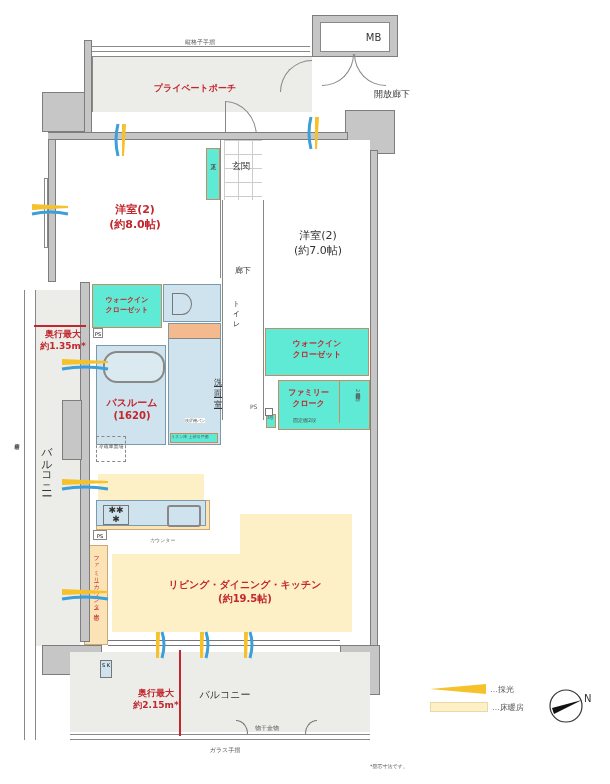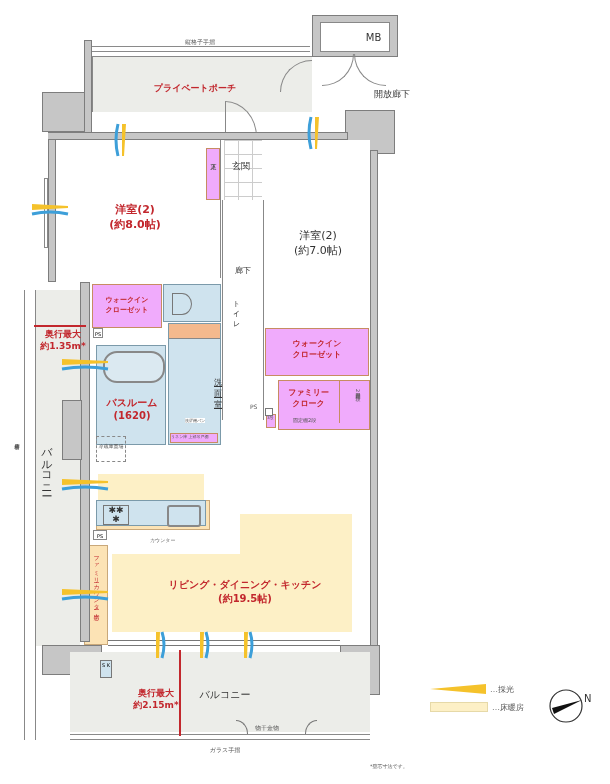--- a/index.html
+++ b/index.html
@@ -1,20 +1,20 @@
 <!DOCTYPE html>
 <html><head>
 <meta charset="utf-8">
 <style>
   html, body { margin:0; padding:0; background:#ffffff; }
   body { width:610px; height:784px; position:relative; overflow:hidden; font-family:"DejaVu Sans", sans-serif; }
   .abs { position:absolute; box-sizing:border-box; }
   .wall { background:#c6c6c6; border:1px solid #7d7d7d; }
   .gray-floor { background:#ecede9; }
-  .orange { background:#f0abfc; border:1px solid #c78c62; }
+  .orange { background:#5eead4; border:1px solid #c78c62; }
   .blue { background:#cfe3ee; border:1px solid #7b9aaa; }
   .yellow { background:#fdf0c6; }
   .rail { border-top:1px solid #8a8a8a; border-bottom:1px solid #8a8a8a; height:6px; background:#fff; }
   .red-label { color:#c2272d; font-weight:bold; text-align:center; }
   .dark-label { color:#333; text-align:center; }
   .tiny { font-size:6px; color:#555; }
   .small { font-size:8px; color:#333;margin-left:37px; }
   .vert { writing-mode:vertical-rl; }
   .win { background:repeating-linear-gradient(90deg,#555 0 2px,#fff 2px 4px); height:3px; }
   .grid-tiles { background-image:linear-gradient(#ccc 1px, transparent 1px), linear-gradient(90deg,#ccc 1px, transparent 1px); background-size:14px 14px; background-color:#fff; }

